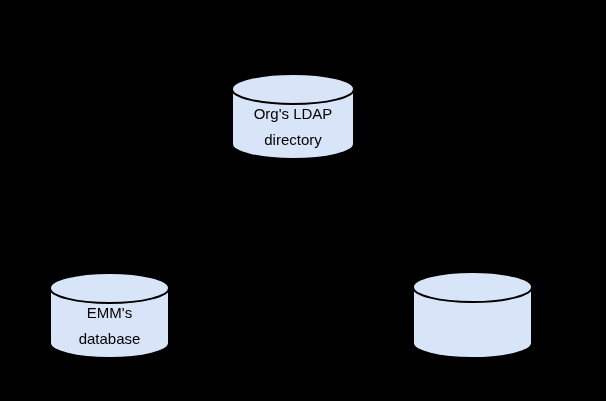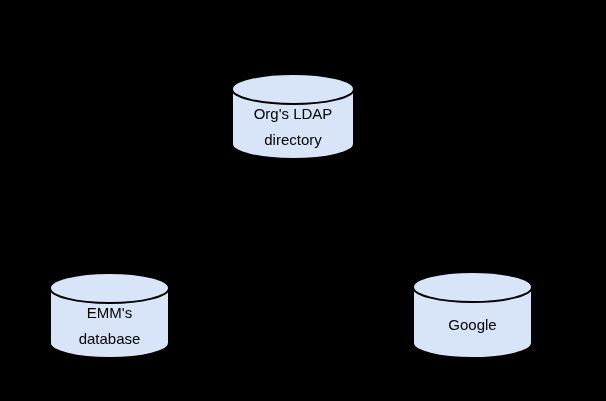--- a/index.html
+++ b/index.html
@@ -75,18 +75,15 @@
       <span>Org's LDAP</span>
       <span>directory</span>
     </div>
   </div>
 
   <div class="node node-google">
     <svg width="121" height="88" viewBox="0 0 121 88" aria-hidden="true">
       <path d="M1,16 a59.5,15 0 0 1 119,0 v56 a59.5,15 0 0 1 -119,0 z" fill="#d8e4f8" stroke="#000000" stroke-width="2"></path>
       <path d="M1,16 a59.5,15 0 0 0 119,0" fill="none" stroke="#000000" stroke-width="2"></path>
     </svg>
-    <div class="label">
-      <span>Google</span>
-    </div>
   </div>
 
 </div>
 
 </body></html>

